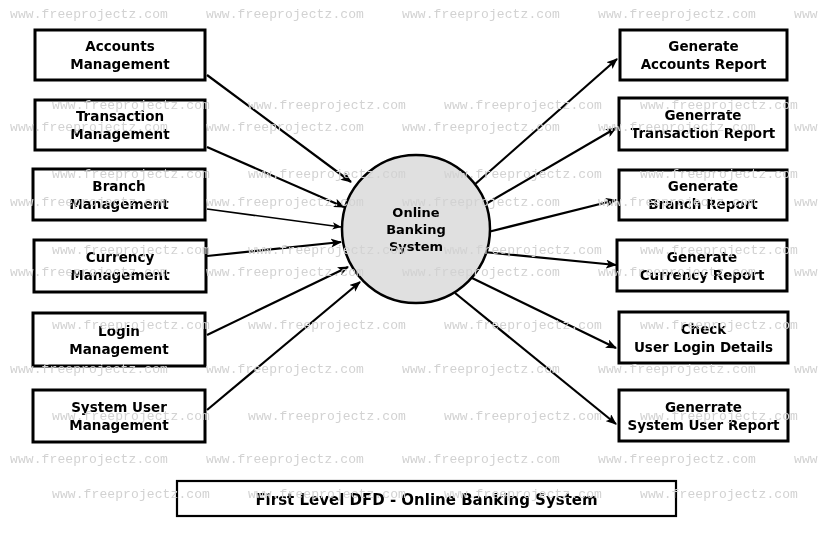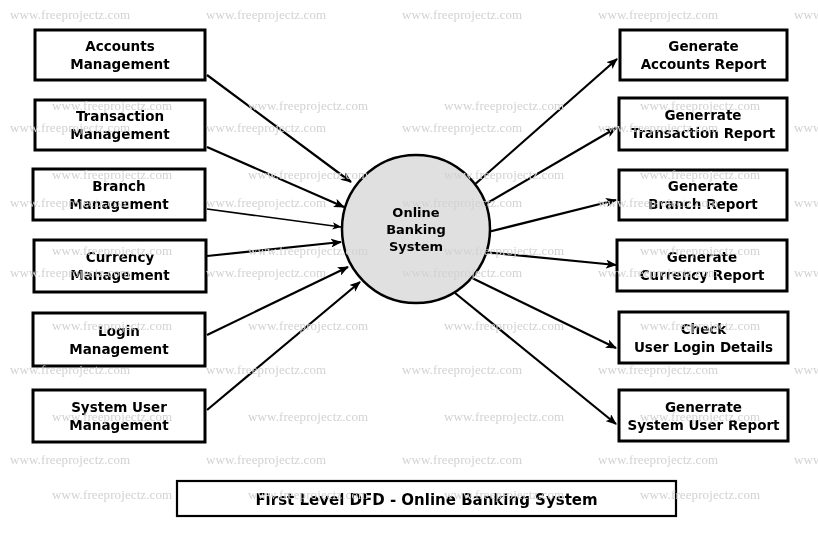--- a/index.html
+++ b/index.html
@@ -22,21 +22,21 @@
   #watermark-layer {
     position: absolute;
     left: 0; top: 0;
     width: 818px;
     height: 549px;
     pointer-events: none;
     z-index: 3;
   }
   .watermark-text {
     position: absolute;
-    font-family: Liberation Serif, serif;
+    font-family: Liberation Mono, monospace;
     font-size: 13px;
     color: #d2d2d2;
     white-space: nowrap;
     letter-spacing: 0.1px;
   }
   #dfd-svg {
     position: absolute;
     left: 0; top: 0;
     z-index: 1;
   }

